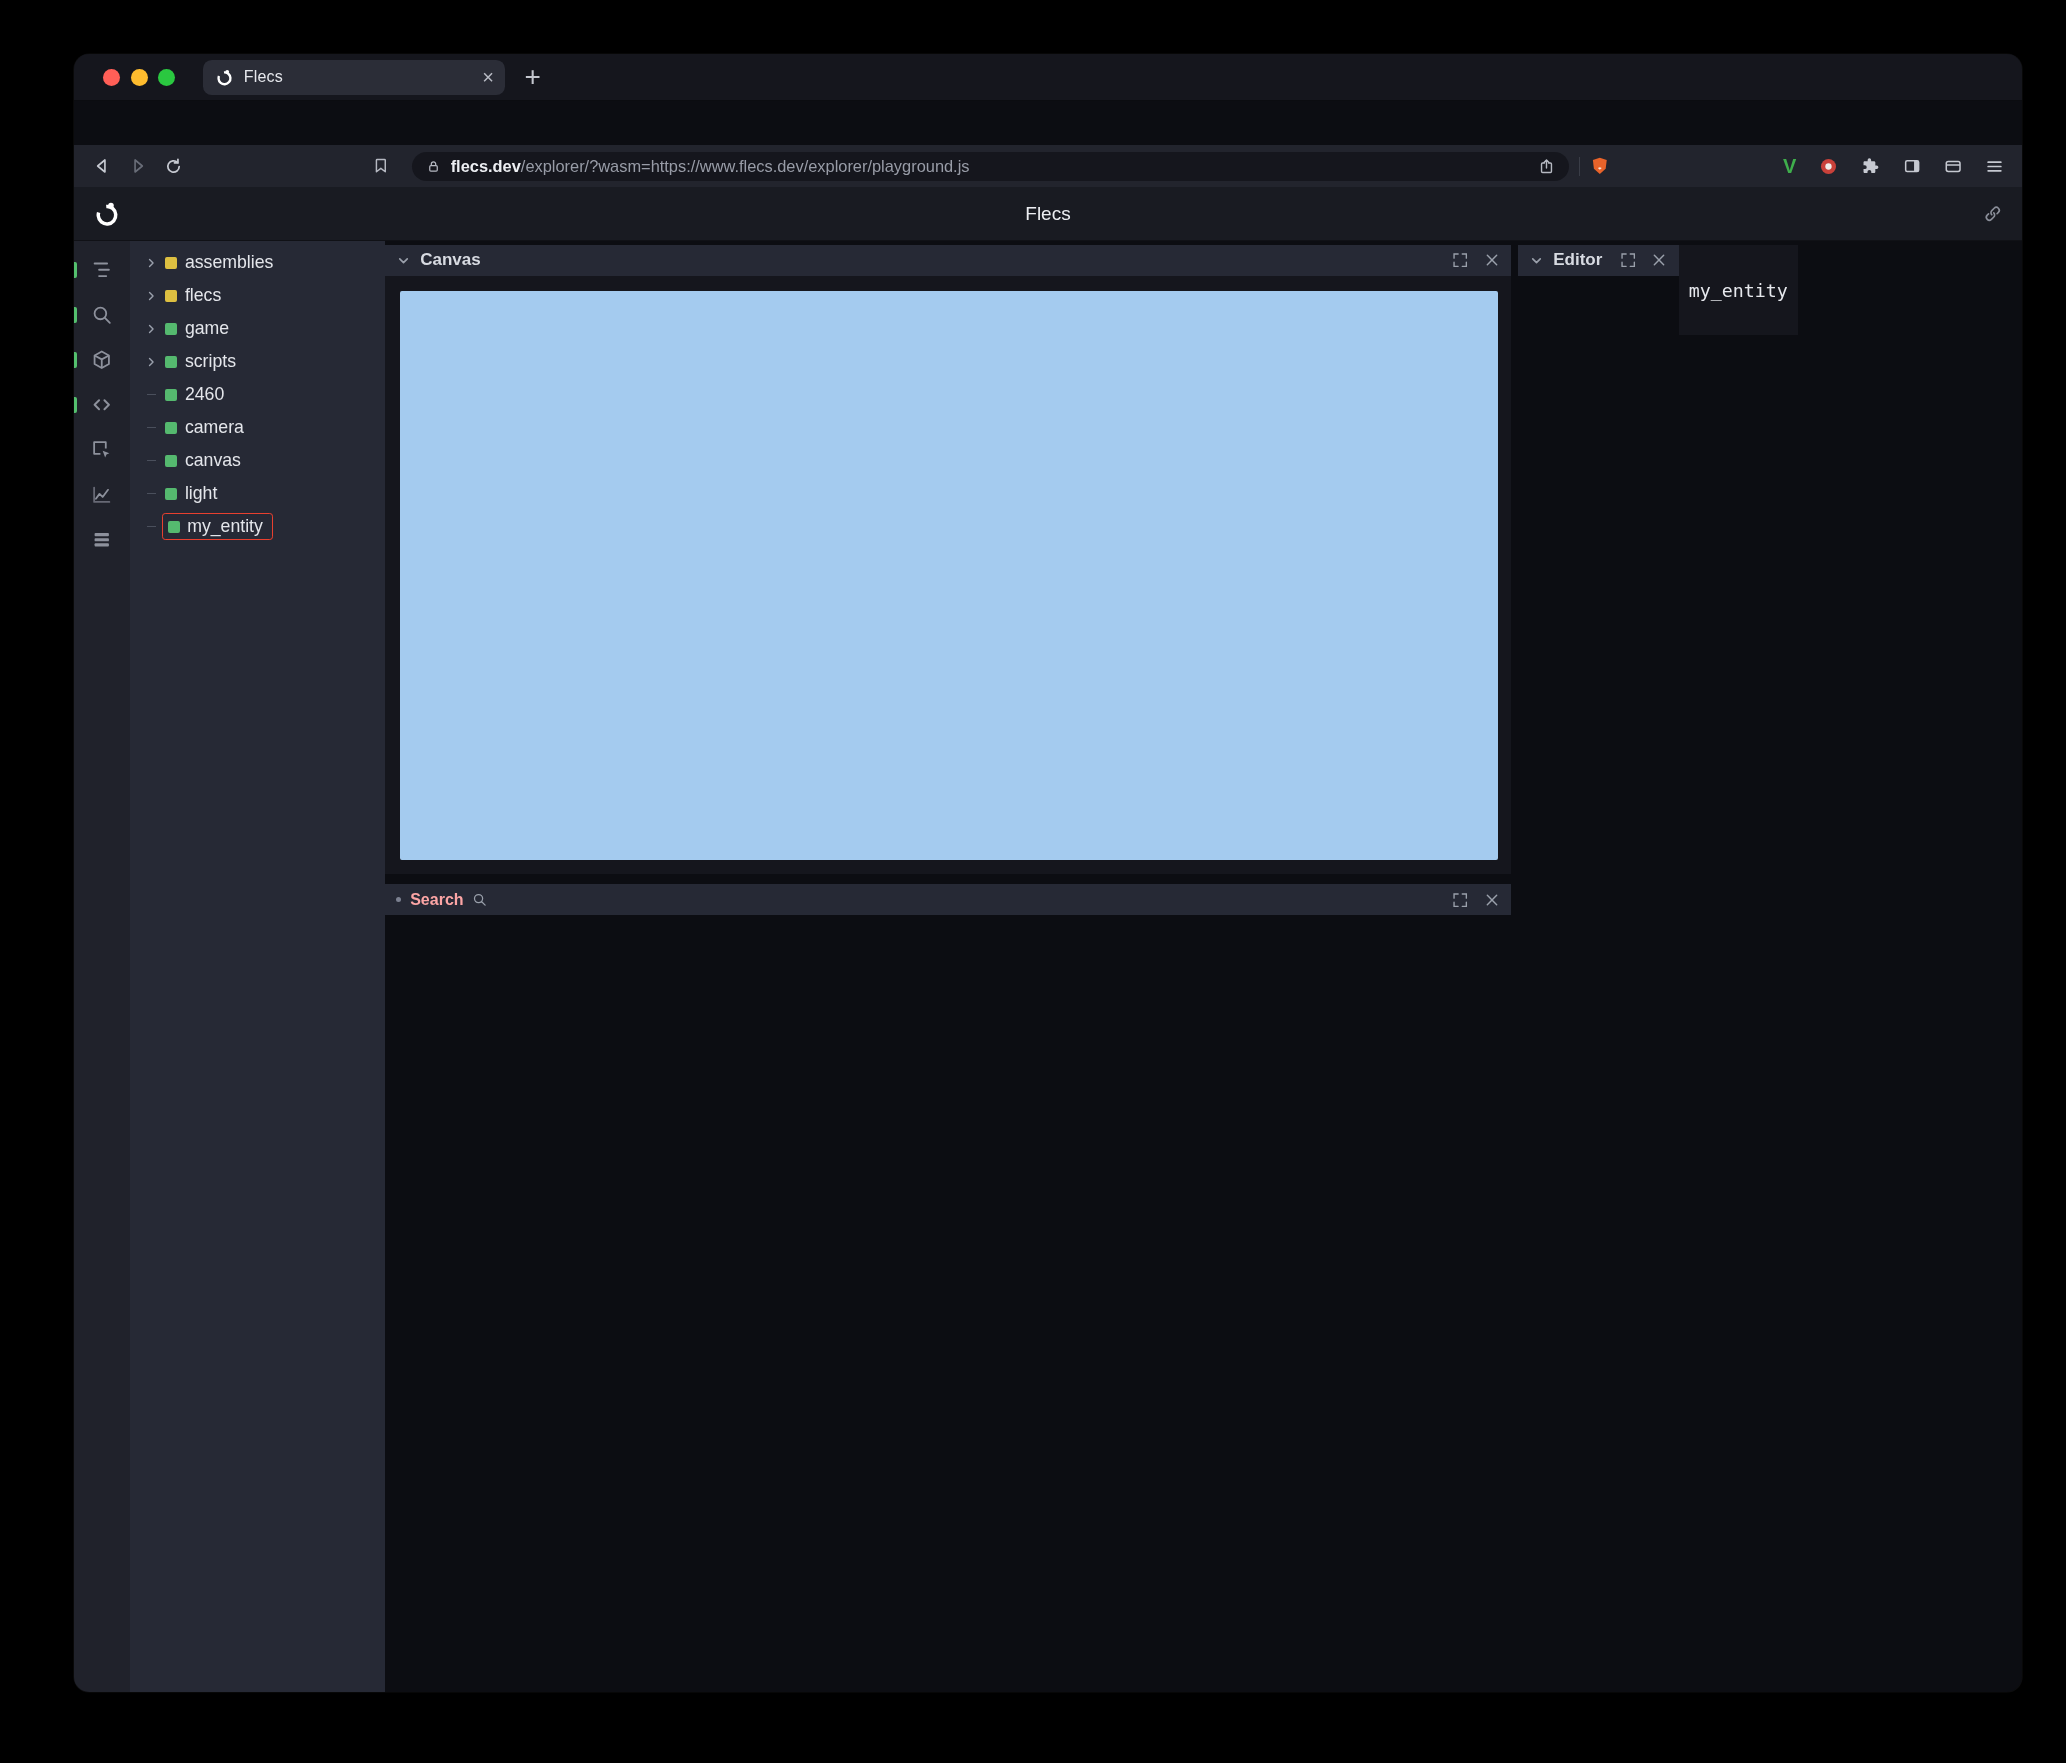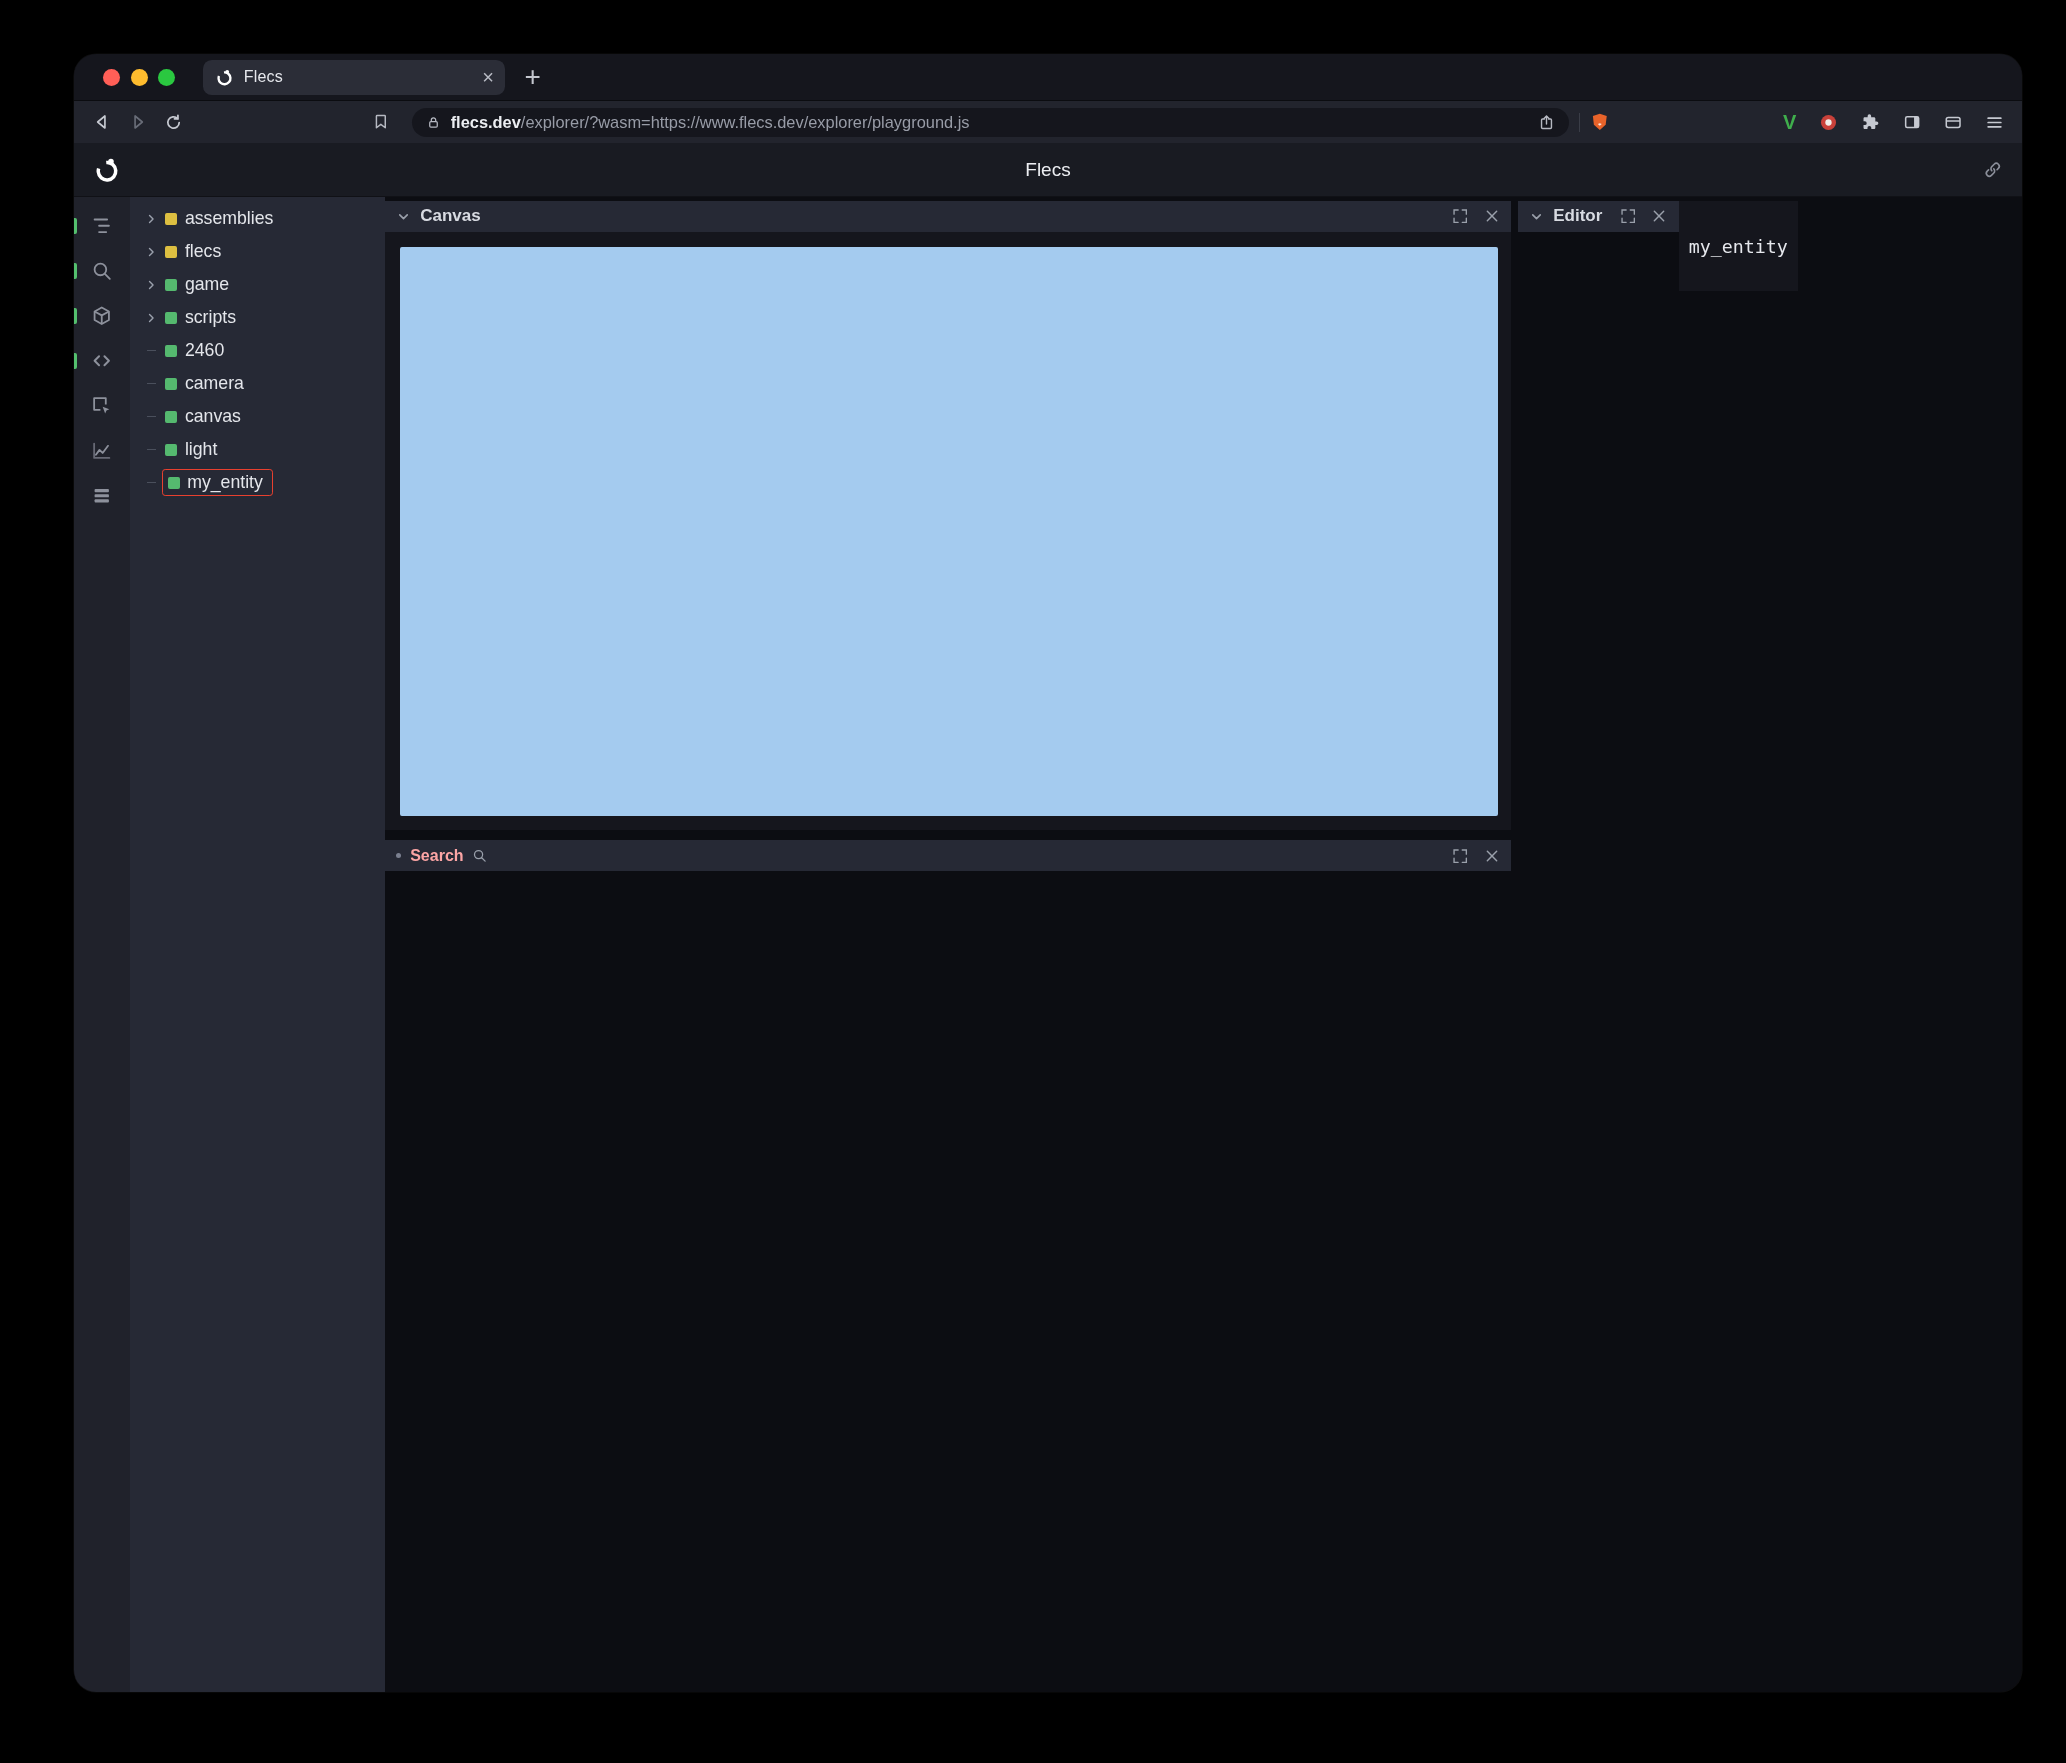--- a/index.html
+++ b/index.html
@@ -1,37 +1,37 @@
 <!DOCTYPE html>
 <html style="--canvas-blue: #a4cbef; --green-square: #55b96f; --yellow-square: #ddbf41; --highlight-red: #e8402f; --indicator-green: #54c06e;font-size:10px"><head>
 <meta charset="utf-8">
 <style>
   * { margin:0; padding:0; box-sizing:border-box; }
   html,body { width:2066px; height:1763px; overflow:hidden; }
   body { background:#000; font-family:"Liberation Sans", sans-serif; position:relative; }
 
   .window {
     position:absolute; left:74px; top:54px; width:1948px; height:1638px;
-    background:#0c0d12; border-radius:22px; overflow:hidden;
+    background:#0c0d12; border-radius:15px; overflow:hidden;
     display:flex; flex-direction:column;
     box-shadow:0 0 0 0.6px rgba(255,255,255,.06), 0 25px 63px rgba(0,0,0,.7);
   }
 
   
   .tab-bar { height:47px; background:#15161d; display:flex; align-items:center; flex:0 0 auto; border-bottom:0.6px solid #0b0c10; }
   .traffic { display:flex; gap:10.7px; margin-left:29px; }
   .dot { width:17px; height:17px; border-radius:50%; }
   .dot.r{ background:#ff5f57; } .dot.y{ background:#febc2e; } .dot.g{ background:#2ac840; }
   .tab { margin-left:28px; width:302px; height:35px; background:#2b2d37; border-radius:8.8px;
          display:flex; align-items:center; padding:0 11.4px; gap:10px; }
   .tab-title { font-size:16px; color:#e6e8ed; flex:1; letter-spacing:0.2px; }
   .tab-close { font-size:20px; color:#b9bcc5; line-height:1; }
   .new-tab { margin-left:19px; font-size:28px; color:#c3c6ce; font-weight:300; line-height:1; }
 
-  .nav-bar { height:42px; background:#22242d; display:flex; align-items:center; padding:0 17.7px; flex:0 0 auto; }
+  .nav-bar { height:42px; background:#22242d; display:flex; align-items:center; padding:0 17.7px; flex:0 0 auto;margin-top:44px; }
   .nico { display:flex; align-items:center; justify-content:center; color:#c6c9d1; }
   .nico.dim { color:#686c77; }
   .nav-bar .gap18 { width:16.4px; }
   .bookmark-wrap { margin-left:189px; color:#b6b9c2; display:flex; }
   .url-bar { height:29px; width:1157px; background:#15161d; border-radius:14.5px;
              display:flex; align-items:center; padding:0 14px; gap:10px; margin-left:21.5px; }
   .url-text { font-size:16.4px; white-space:nowrap; overflow:hidden; }
   .url-domain { color:#eceef2; font-weight:700; }
   .url-rest { color:#989ca7; }
   .share-wrap { margin-left:auto; color:#b6b9c2; display:flex; }

